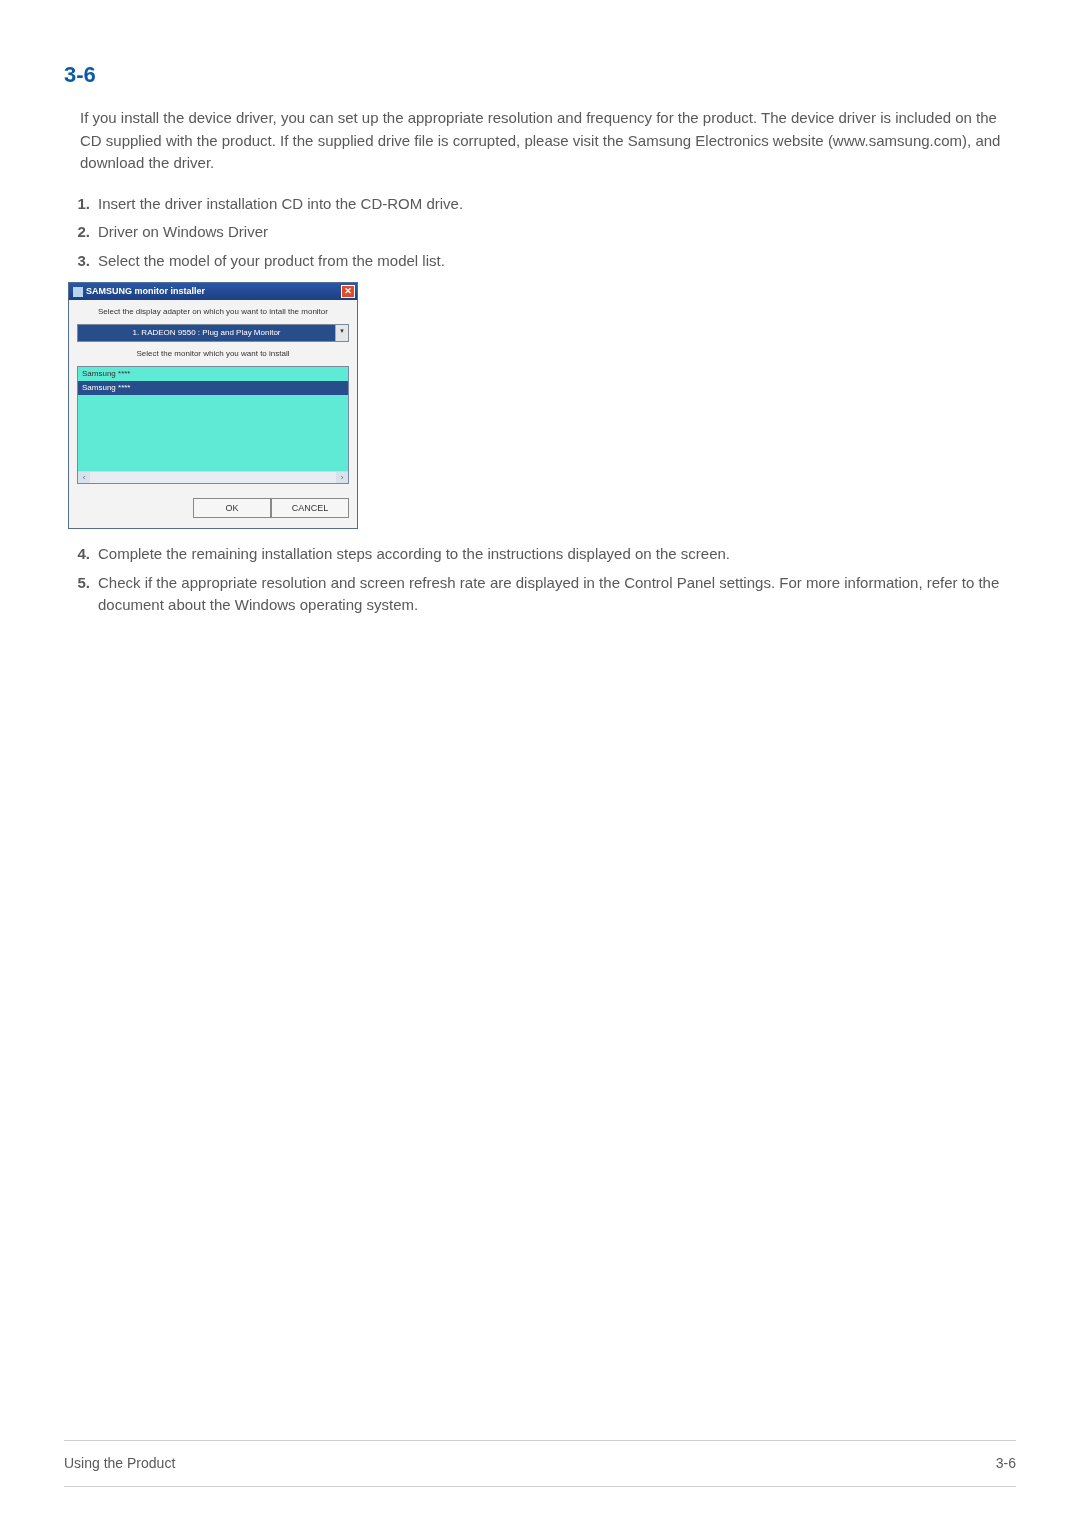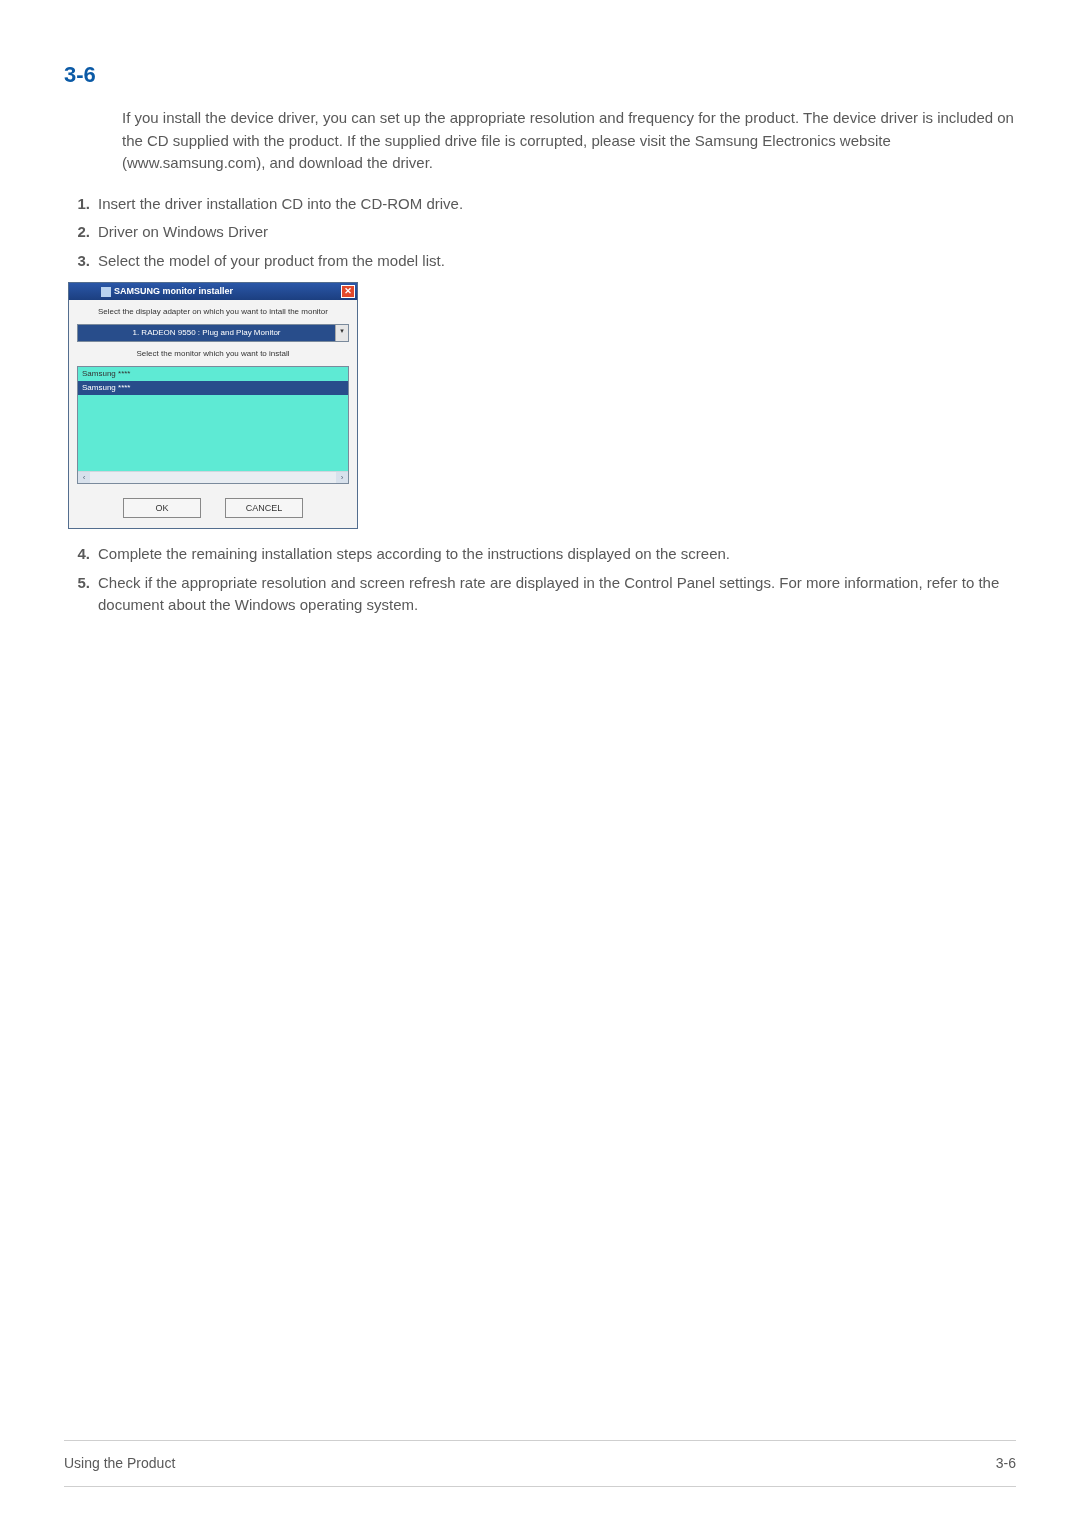--- a/index.html
+++ b/index.html
@@ -26,21 +26,21 @@
     color: #0b5aa6;
     font-size: 22px;
     font-weight: bold;
   }
   .section-title {
     color: #0b5aa6;
     font-size: 22px;
     font-weight: bold;
   }
   .intro {
-    margin-left: 58px;
+    margin-left: 16px;
     margin-bottom: 18px;
   }
   ol.steps {
     list-style: none;
     margin-left: 0;
   }
   ol.steps > li {
     display: flex;
     margin-bottom: 6px;
   }
@@ -66,21 +66,20 @@
     display: flex;
     align-items: center;
     justify-content: space-between;
     padding: 2px 2px 2px 4px;
     height: 17px;
   }
   .titlebar-left {
     display: flex;
     align-items: center;
     gap: 3px;
-    margin-left: 28px;
   }
   .win-icon {
     width: 10px;
     height: 10px;
     background: #b9d2ef;
     display: inline-block;
   }
   .titlebar-text {
     color: #ffffff;
     font-size: 9px;
@@ -162,22 +161,21 @@
     width: 12px;
     height: 12px;
     background: #d8e1ec;
     font-size: 8px;
     color: #5a6b7e;
     text-align: center;
     line-height: 12px;
   }
   .btn-row {
     display: flex;
-    justify-content: center;
-    gap: 24px;
+    justify-content: flex-end;
     margin-top: 14px;
   }
   .dlg-btn {
     width: 78px;
     height: 20px;
     border: 1px solid #888;
     background: #f6f6f6;
     font-size: 9px;
     color: #333;
     text-align: center;

